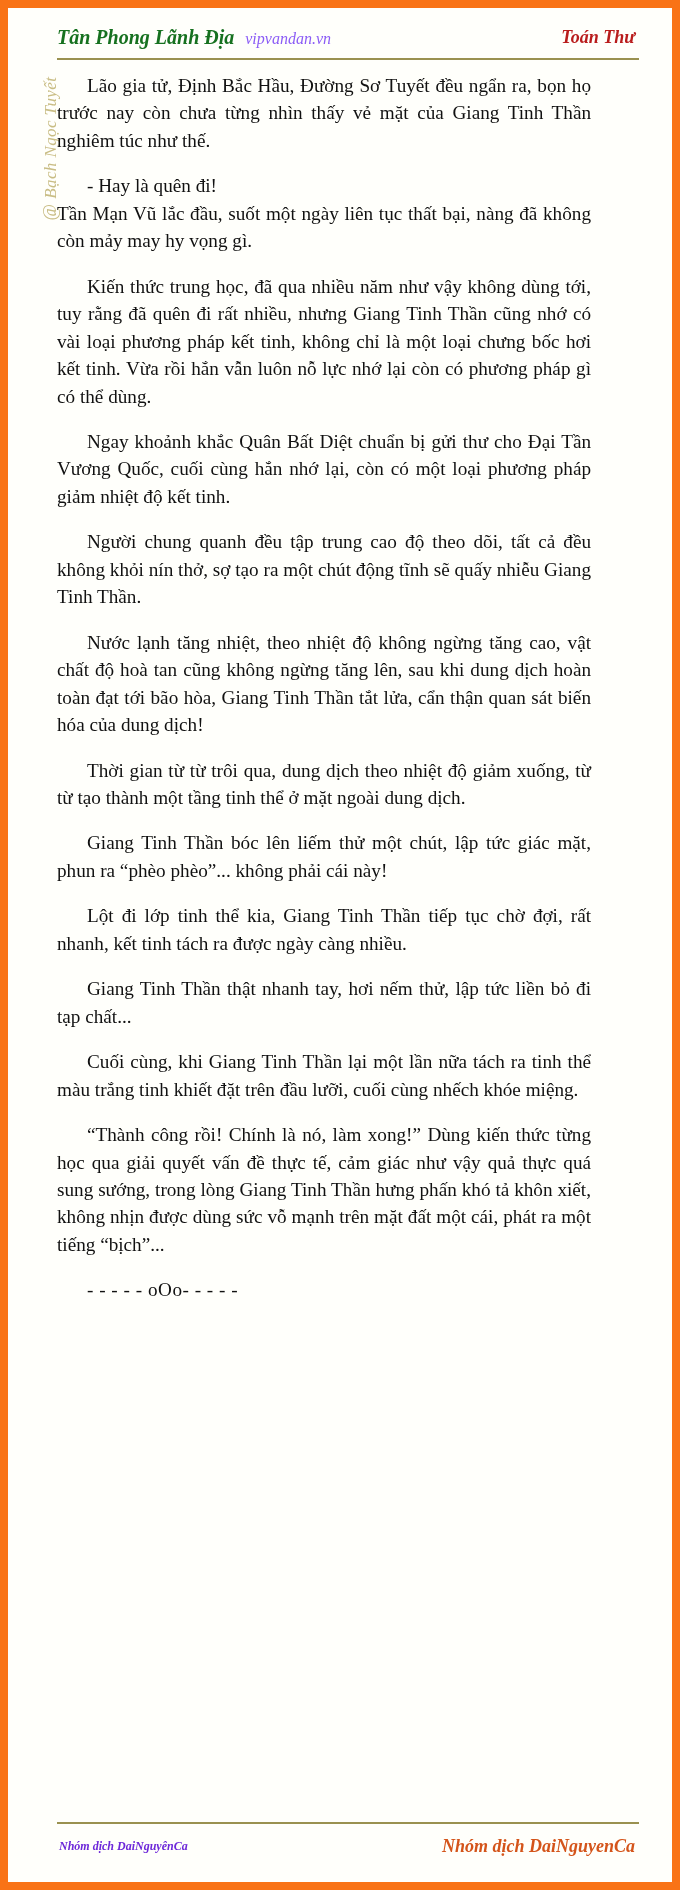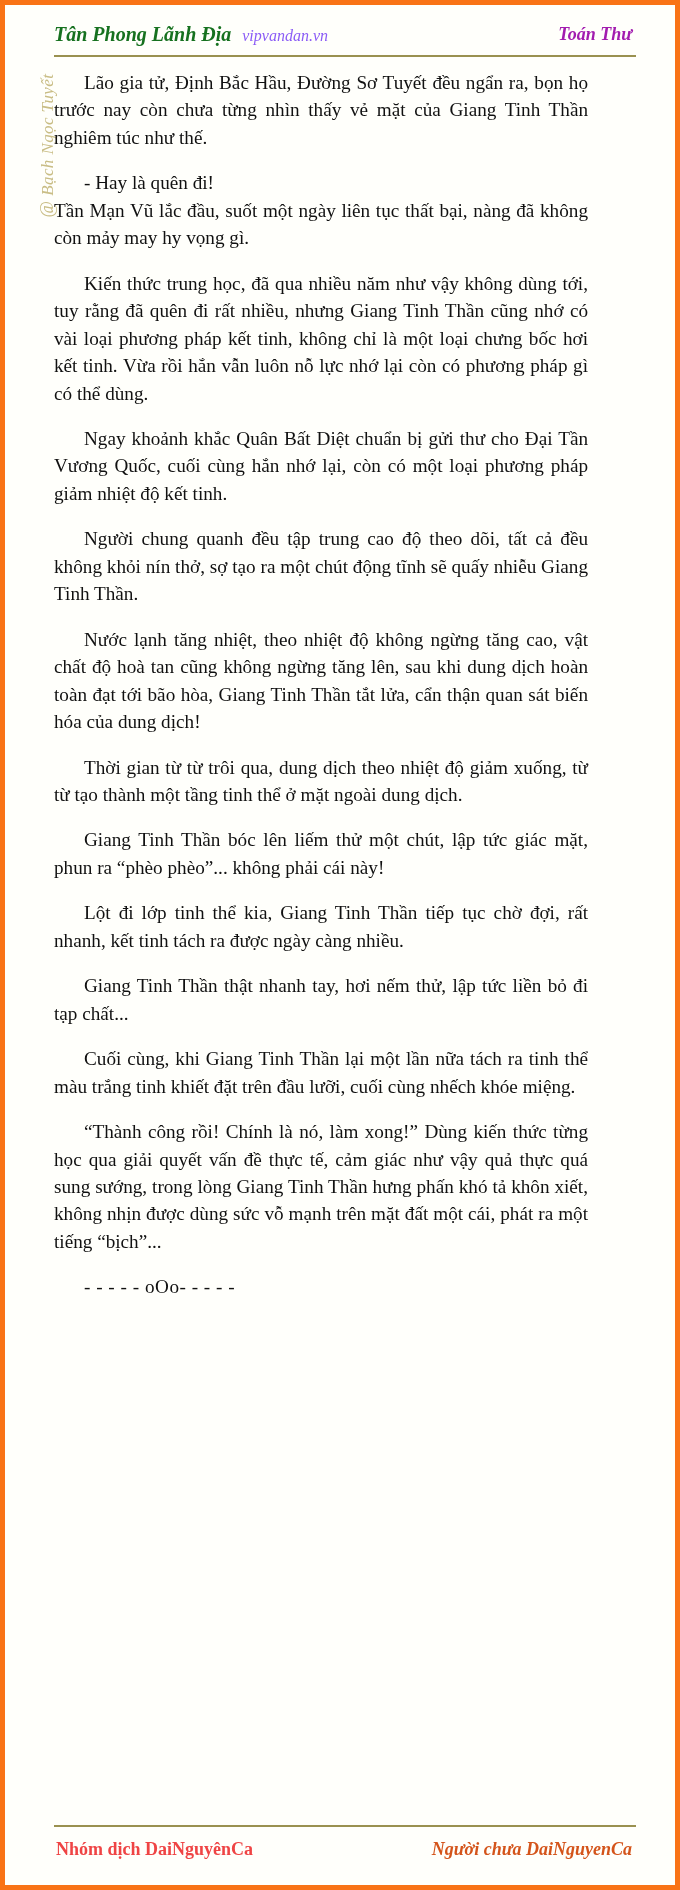--- a/index.html
+++ b/index.html
@@ -6,21 +6,21 @@
     margin: 0;
     padding: 0;
     background: #ffffff;
   }
   .page {
     position: relative;
     width: 680px;
     height: 1890px;
     box-sizing: border-box;
     background: #ffffff;
-    border: 5px solid #f97316;
+    border: 8px solid #f97316;
     overflow: hidden;
     font-family: "Liberation Serif", "DejaVu Serif", serif;
   }
   .inner {
     position: absolute;
     inset: 0;
     background: #fffffb;
   }
 
   
@@ -50,21 +50,21 @@
   .hdr-site {
     font-style: italic;
     font-size: 16px;
     color: #8b5cf6;
     white-space: nowrap;
   }
   .hdr-right {
     font-style: italic;
     font-weight: bold;
     font-size: 18px;
-    color: #a21caf;
+    color: #b91c1c;
     white-space: nowrap;
     padding-right: 4px;
   }
 
   
   .watermark {
     position: absolute;
     left: -58px;
     top: 130px;
     width: 200px;
@@ -117,23 +117,24 @@
     left: 49px;
     bottom: 14px;
     width: 582px;
     height: 44px;
     border-top: 2px solid #9a9150;
     display: flex;
     align-items: center;
   }
   .ftr-left {
     flex: 0 0 auto;
+    font-style: italic;
     font-weight: bold;
-    font-size: 18px;
-    color: #ef4444;
+    font-size: 12px;
+    color: #6d28d9;
     white-space: nowrap;
     padding-left: 2px;
   }
   .ftr-spacer { flex: 1 1 auto; }
   .ftr-right {
     flex: 0 0 auto;
     font-style: italic;
     font-weight: bold;
     font-size: 18px;
     color: #d4541a;
@@ -172,17 +173,17 @@
       <p class="para last-line-left">Lột đi lớp tinh thể kia, Giang Tinh Thần tiếp tục chờ đợi, rất nhanh, kết tinh tách ra được ngày càng nhiều.</p>
       <p class="para last-line-left">Giang Tinh Thần thật nhanh tay, hơi nếm thử, lập tức liền bỏ đi tạp chất...</p>
       <p class="para last-line-left">Cuối cùng, khi Giang Tinh Thần lại một lần nữa tách ra tinh thể màu trắng tinh khiết đặt trên đầu lưỡi, cuối cùng nhếch khóe miệng.</p>
       <p class="para last-line-left">“Thành công rồi! Chính là nó, làm xong!” Dùng kiến thức từng học qua giải quyết vấn đề thực tế, cảm giác như vậy quả thực quá sung sướng, trong lòng Giang Tinh Thần hưng phấn khó tả khôn xiết, không nhịn được dùng sức vỗ mạnh trên mặt đất một cái, phát ra một tiếng “bịch”...</p>
       <div class="divider">- - - - - oOo- - - - -</div>
     </div>
 
     <div class="footer">
       <div class="ftr-left">Nhóm dịch DaiNguyênCa</div>
       <div class="ftr-spacer"></div>
-      <div class="ftr-right">Người chưa DaiNguyenCa</div>
+      <div class="ftr-right">Nhóm dịch DaiNguyenCa</div>
     </div>
 
   </div>
 </div>
 
 </body></html>

